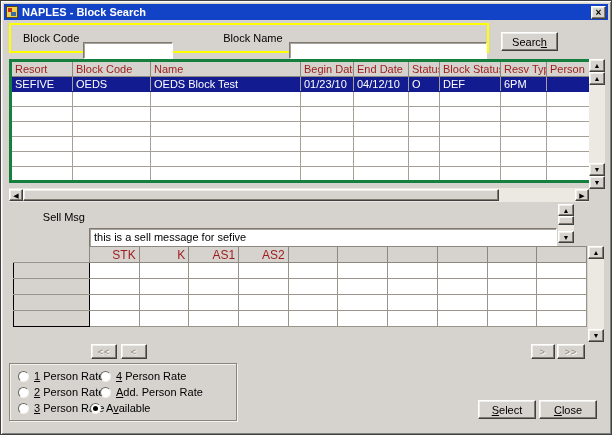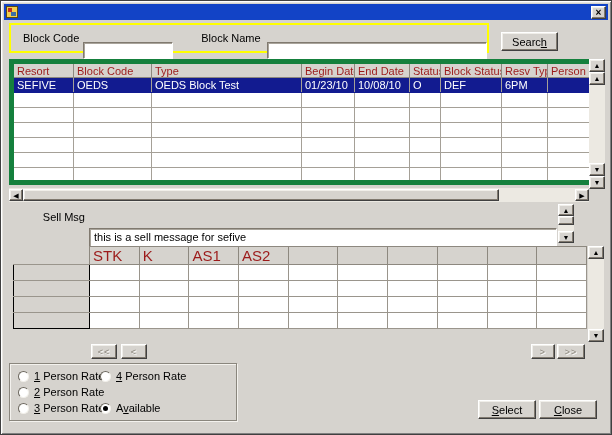--- a/index.html
+++ b/index.html
@@ -43,29 +43,29 @@
 
   
   .search-panel {
     position:absolute; left:8px; top:22px; width:480px; height:30px;
     border:2px solid #ffff00; display:flex; align-items:center; padding-left:12px;
   }
   .search-panel label { white-space:nowrap; }
   .inp { height:17px; font-family:"Liberation Sans",sans-serif; font-size:11px; padding:0 2px; outline:none; }
   .inp.code { width:90px; margin-left:4px; }
   .inp.name { width:226px; margin-left:6px; }
-  .lbl-name { margin-left:28px; }
+  .lbl-name { margin-left:50px; }
 
   .btn { font-size:11px; text-align:left; cursor:default; display:flex; align-items:center; justify-content:center; }
   .search-btn { position:absolute; left:500px; top:31px; width:57px; height:19px; }
 
   
   .results-wrap { position:absolute; left:8px; top:58px; width:580px; }
   table.results { border-collapse:collapse; table-layout:fixed; width:580px; background:#fff;
-    border:5px solid #15803d; }
+    border:3px solid #15803d; }
   table.results th {
     height:16px; background:#d6d3ce; color:#9c1a1a; font-weight:normal; text-align:left;
     padding:0 3px; border:1px solid #8d887f; white-space:nowrap; overflow:hidden; font-size:11px;
   }
   table.results td {
     height:15px; padding:0 3px; border:1px solid #a5a097; white-space:nowrap; overflow:hidden; font-size:11px;
     background:#fff;
   }
   tr.selected td { background:#121b90; color:#fff; border-color:#121b90 #a5a097;margin-left:44px; }
 
@@ -91,22 +91,22 @@
     padding:2px 4px; overflow:hidden; line-height:13px;
   }
   .sell-scroll { left:557px; top:203px; height:39px; }
   .sell-scroll .sb-btn { height:12px; }
   .sell-scroll .sb-thumb { height:9px; }
 
   
   table.grid { position:absolute; left:12px; top:245px; border-collapse:collapse; table-layout:fixed; width:574px; }
   table.grid col.rowhead-col { width:76px; }
   table.grid th {
-    height:16px; background:#d6d3ce; color:#9c1a1a; font-weight:normal; text-align:left;
-    border:1px solid #8d887f; padding:0 3px; font-size:15px;
+    height:16px; background:#d6d3ce; color:#9c1a1a; font-weight:normal; text-align:right;
+    border:1px solid #8d887f; padding:0 3px; font-size:12px;
   }
   table.grid th.corner { background:transparent; border:none; }
   table.grid td { height:16px; border:1px solid #9a958c; background:#fff; padding:0 4px; font-size:11px;
     white-space:nowrap; overflow:hidden; }
   table.grid td.rowhead { background:#d6d3ce; border-left:1px solid #000; border-right:1px solid #000; }
   table.grid tr.first td.rowhead { border-top:1px solid #000; }
   table.grid tr.last  td.rowhead { border-bottom:1px solid #000; }
   table.grid td.val { background:#eaf2fa; color:#2d8c2d; text-align:right; }
   .grid-vscroll { left:587px; top:245px; height:96px; }
 
@@ -124,35 +124,36 @@
   }
   .radio-item { position:absolute; display:flex; align-items:center; gap:5px; white-space:nowrap; }
   .radio-circle {
     width:11px; height:11px; border-radius:50%; background:#fff; flex:0 0 auto;
     border:1px solid; border-color:#6c675e #f2f0ea #f2f0ea #6c675e; position:relative;
   }
   .radio-item.checked .radio-circle::after {
     content:""; position:absolute; left:2px; top:2px; width:5px; height:5px; border-radius:50%; background:#000;
   }
   .r0 { left:8px;  top:6px; }  .r1 { left:8px;  top:22px; } .r2 { left:8px;  top:38px; }
-  .r3 { left:90px; top:6px; }  .r4 { left:90px; top:22px; } .r5 { left:90px; top:38px; }
+  .r3 { left:90px; top:6px; }  .r4 { left:90px; top:22px; } .r5 { left:80px; top:38px; }
 
   
   .select-btn { position:absolute; left:477px; top:399px; width:58px; height:19px; }
   .closef-btn { position:absolute; left:538px; top:399px; width:58px; height:19px; }
 
   u { text-decoration:underline; }
 </style>
 </head>
 <body>
 
 <div class="window">
 
   <div class="titlebar">
     <span class="app-icon"></span>
+    <span class="title-text">NAPLES - Block Search</span>
     <span class="close-btn raised"><span>×</span></span>
   </div>
 
   <div class="search-panel">
     <label>Block Code</label>
     <input class="inp code sunken" type="text" value="" style="">
     <label class="lbl-name">Block Name</label>
     <input class="inp name sunken" type="text" value="" style="">
   </div>
   <div class="btn raised search-btn">Searc<u>h</u></div>
@@ -167,34 +168,34 @@
           <col style="width:55px">
           <col style="width:31px">
         <col style="width:61px">
           <col style="width:46px">
           <col style="width:44px">
       </colgroup>
       <tbody>
           <tr>
         <th>Resort</th>
         <th>Block Code</th>
-        <th>Type</th>
+        <th>Name</th>
         <th>Begin Date</th>
         <th>End Date</th>
         <th>Status</th>
         <th>Block Status</th>
         <th>Resv Type</th>
         <th>Person</th>
       </tr>
       <tr class="selected">
         <td>SEFIVE</td>
         <td>OEDS</td>
         <td>OEDS Block Test</td>
         <td>01/23/10</td>
-        <td>10/08/10</td>
+        <td>04/12/10</td>
         <td>O</td>
         <td>DEF</td>
         <td>6PM</td>
         <td></td>
       </tr>
       <tr>
             <td></td>
             <td></td>
             <td></td>
             <td></td>
@@ -403,20 +404,24 @@
       <span><u>2</u> Person Rate</span>
     </div>
     <div class="radio-item r2">
       <span class="radio-circle"></span>
       <span><u>3</u> Person Rate</span>
     </div>
     <div class="radio-item r3">
       <span class="radio-circle"></span>
       <span><u>4</u> Person Rate</span>
     </div>
+    <div class="radio-item r4">
+      <span class="radio-circle"></span>
+      <span><u>A</u>dd. Person Rate</span>
+    </div>
     <div class="radio-item r5 checked">
       <span class="radio-circle"></span>
       <span>A<u>v</u>ailable</span>
     </div>
   </div>
 
   <div class="btn raised select-btn"><u>S</u>elect</div>
   <div class="btn raised closef-btn"><u>C</u>lose</div>
 
 </div>

